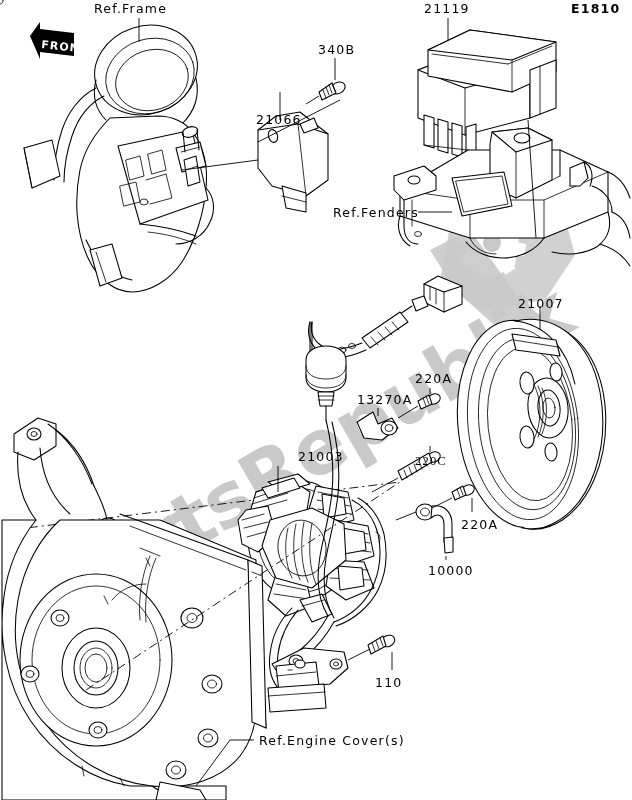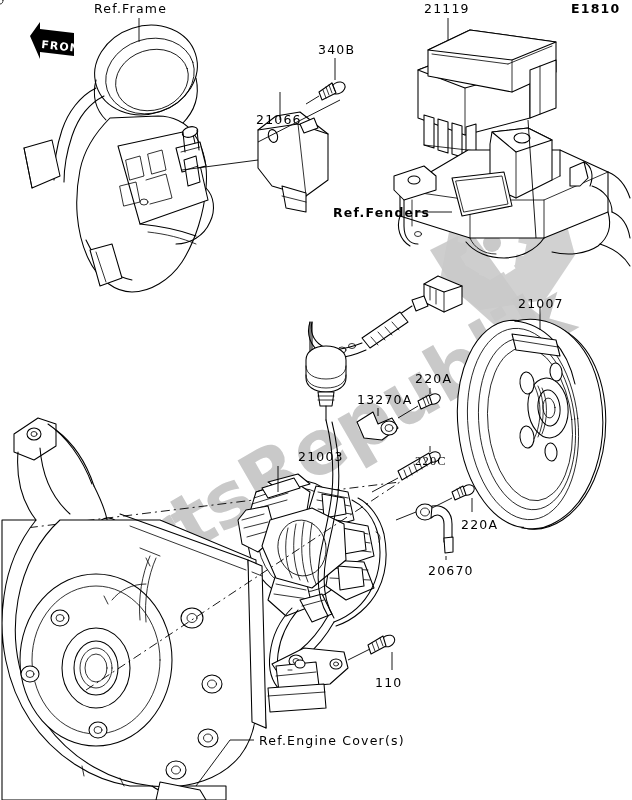--- a/index.html
+++ b/index.html
@@ -502,30 +502,30 @@
 
       <path d="M12,20 L22,6 L22,13 L56,17 L56,40 L22,36 L22,43 Z" fill="#000"></path>
 
       <g fill="#ffffff" font-family="DejaVu Sans, sans-serif" font-size="11" font-weight="bold">
         <text x="23" y="32" transform="rotate(6 23 32)" style="letter-spacing:1px;">FRONT</text>
       </g>
     </svg>
   </div>
 
   <div class="lbl" style="left:94px;top:3px;">Ref.Frame</div>
-  <div class="lbl" style="left:333px;top:207px;font-weight:bold;">Ref.Fenders</div>
+  <div class="lbl" style="left:333px;top:207px;">Ref.Fenders</div>
   <div class="lbl" style="left:259px;top:735px;">Ref.Engine Cover(s)</div>
 
   <div class="lbl" style="left:571px;top:3px;font-weight:bold;">E1810</div>
 
   <div class="lbl" style="left:424px;top:3px;">21119</div>
   <div class="lbl" style="left:318px;top:44px;">340B</div>
   <div class="lbl" style="left:256px;top:77px;margin-top:37px;">21066</div>
   <div class="lbl" style="left:518px;top:288px;margin-top:10px;">21007</div>
   <div class="lbl" style="left:415px;top:373px;">220A</div>
   <div class="lbl" style="left:357px;top:394px;">13270A</div>
   <div class="lbl" style="left:415px;top:455px;font-family:Liberation Serif, serif;">220C</div>
   <div class="lbl" style="left:259px;top:451px;margin-left:39px;">21003</div>
   <div class="lbl" style="left:461px;top:519px;">220A</div>
-  <div class="lbl" style="left:428px;top:565px;">20670</div>
+  <div class="lbl" style="left:428px;top:565px;">10000</div>
   <div class="lbl" style="left:375px;top:677px;">110</div>
 
 </div>
 
 </body></html>

